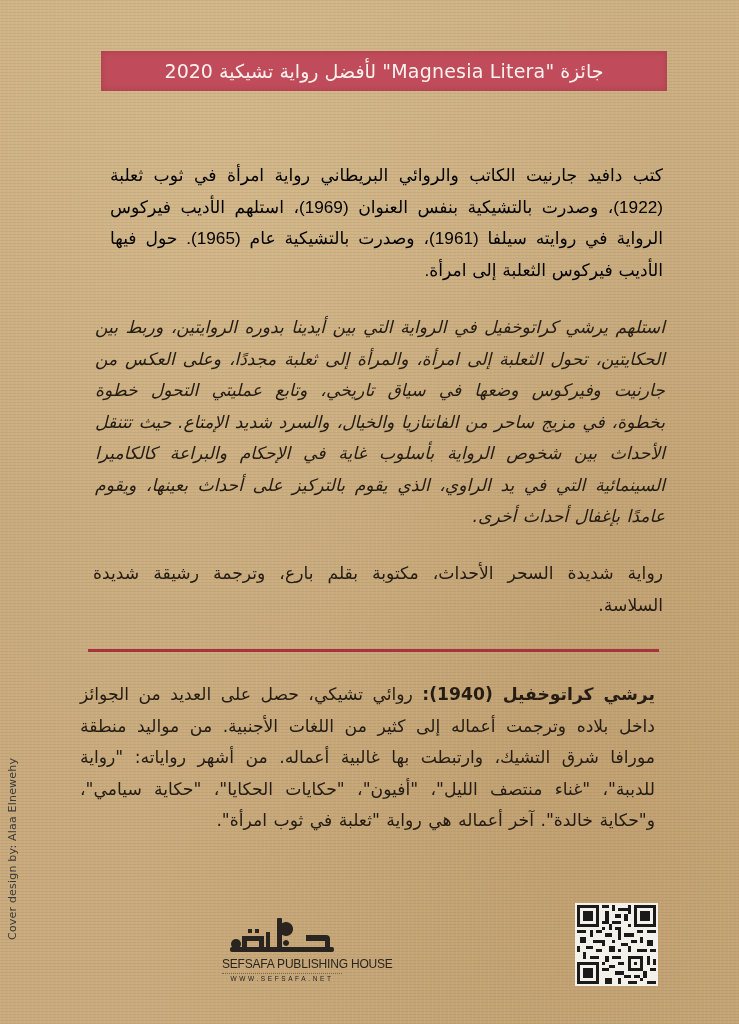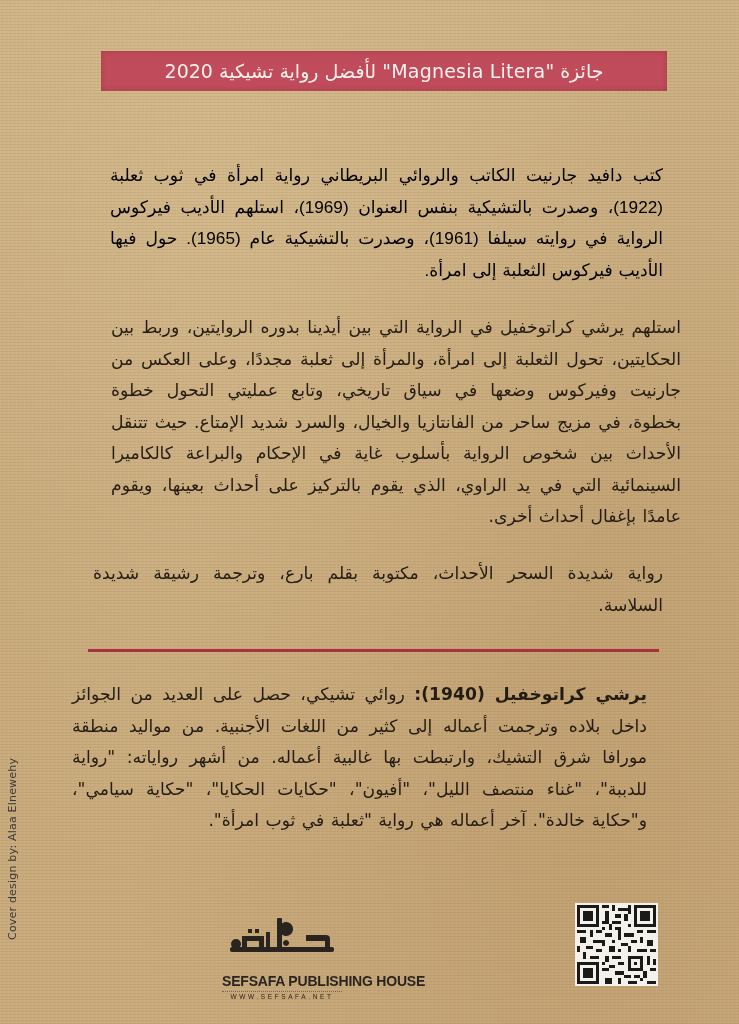--- a/index.html
+++ b/index.html
@@ -60,33 +60,33 @@
       font-family: Liberation Sans, sans-serif;
       color: #000000;
       letter-spacing: 0.1px;
     }
     .para-sans {
       font-family: "DejaVu Sans", sans-serif;
       color: #241c13;
     }
 
     #p1 { left: 110px; top: 160px; width: 553px; }
-    #p2 { left: 111px;  top: 312px; width: 570px; }
+    #p2 { left: 95px;  top: 312px; width: 570px; font-style: italic; }
     #p3 { left: 93px;  top: 558px; width: 570px; }
 
     .divider {
       position: absolute;
       left: 88px;
       top: 649px;
       width: 571px;
       height: 3px;
       background: #a8323d;
     }
 
-    #bio { left: 72px; top: 679px; width: 575px; }
+    #bio { left: 80px; top: 679px; width: 575px; }
     .bio-name { font-weight: bold; }
 
     .credit {
       position: absolute;
       left: 6px;
       top: 940px;
       transform-origin: left top;
       transform: rotate(-90deg);
       font-family: "DejaVu Sans", sans-serif;
       font-size: 11px;
@@ -102,25 +102,25 @@
       width: 120px;
       text-align: center;
     }
     .publisher-logo {
       display: block;
       margin: 0 auto;
     }
     .publisher-name {
       display: block;
       font-family: "Liberation Sans", sans-serif;
-      font-weight: bold;
-      font-size: 14px;
+      font-weight: normal;
+      font-size: 12px;
       color: #2a2420;
       letter-spacing: -0.2px;
-      margin-top: 17px;
+      margin-top: 1px;
       white-space: nowrap;
     }
     .publisher-url {
       display: block;
       font-family: "Liberation Sans", sans-serif;
       font-size: 6.5px;
       color: #2a2420;
       letter-spacing: 2.6px;
       margin-top: 2px;
       white-space: nowrap;

